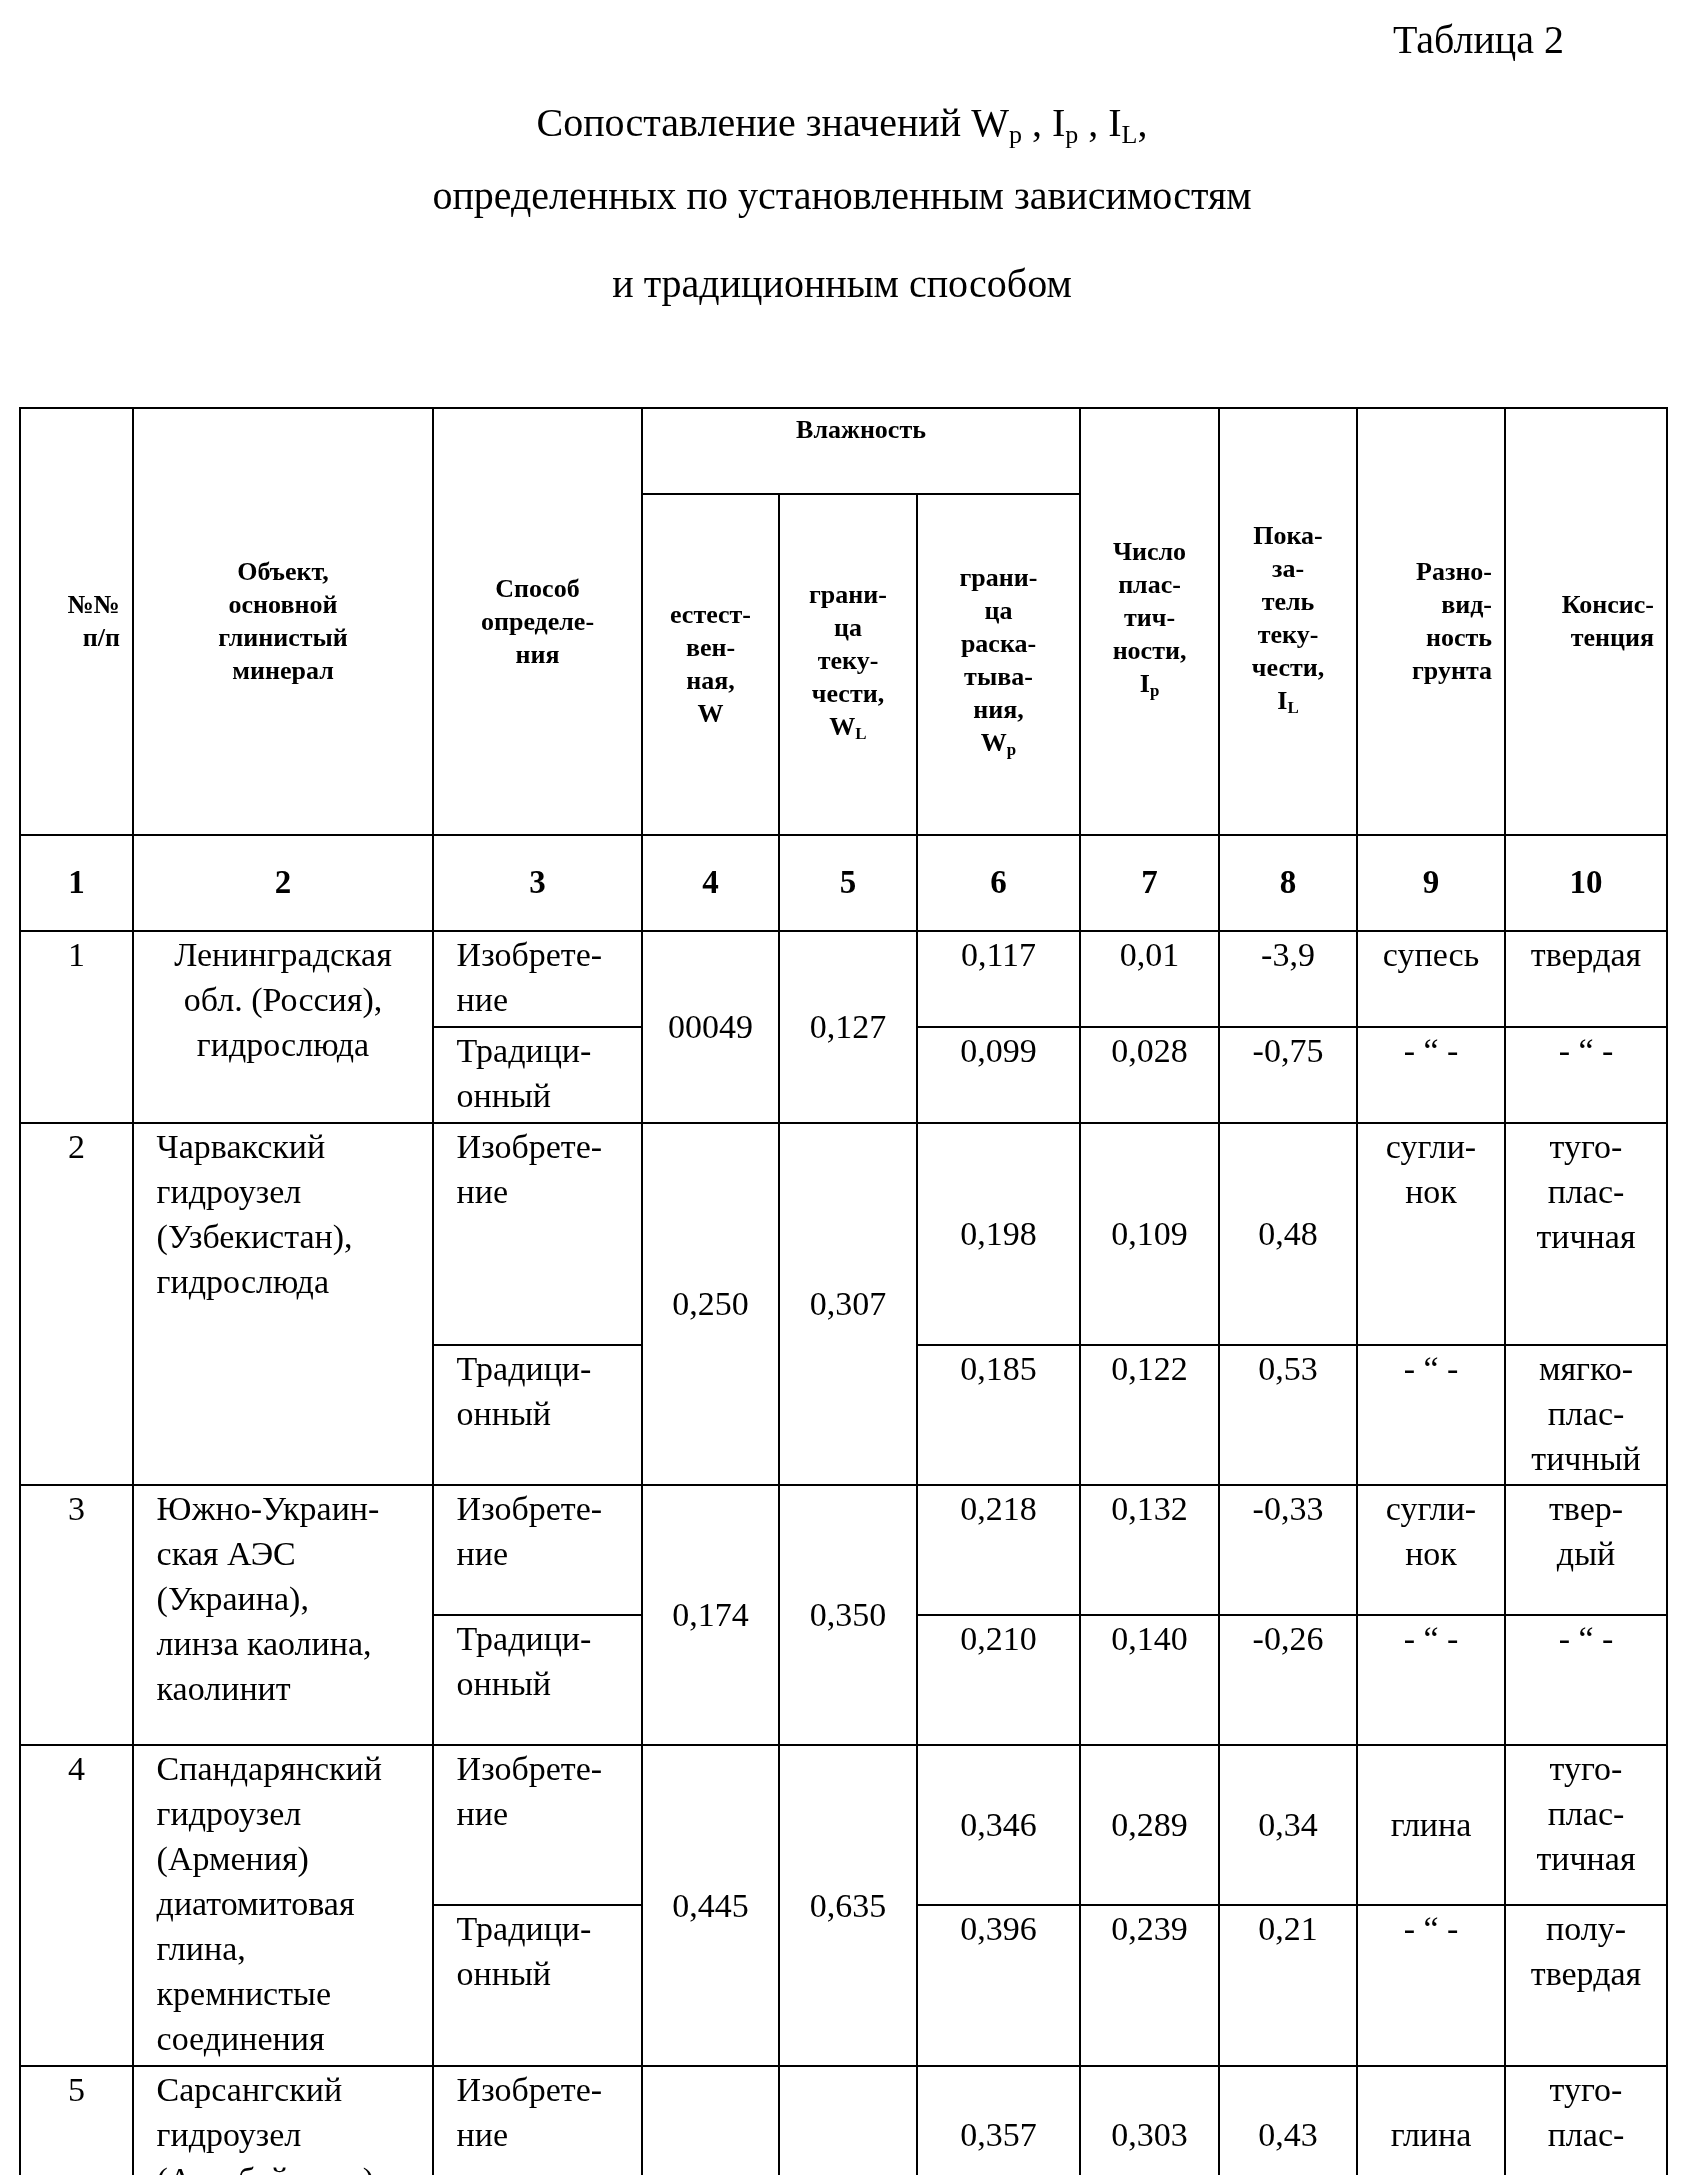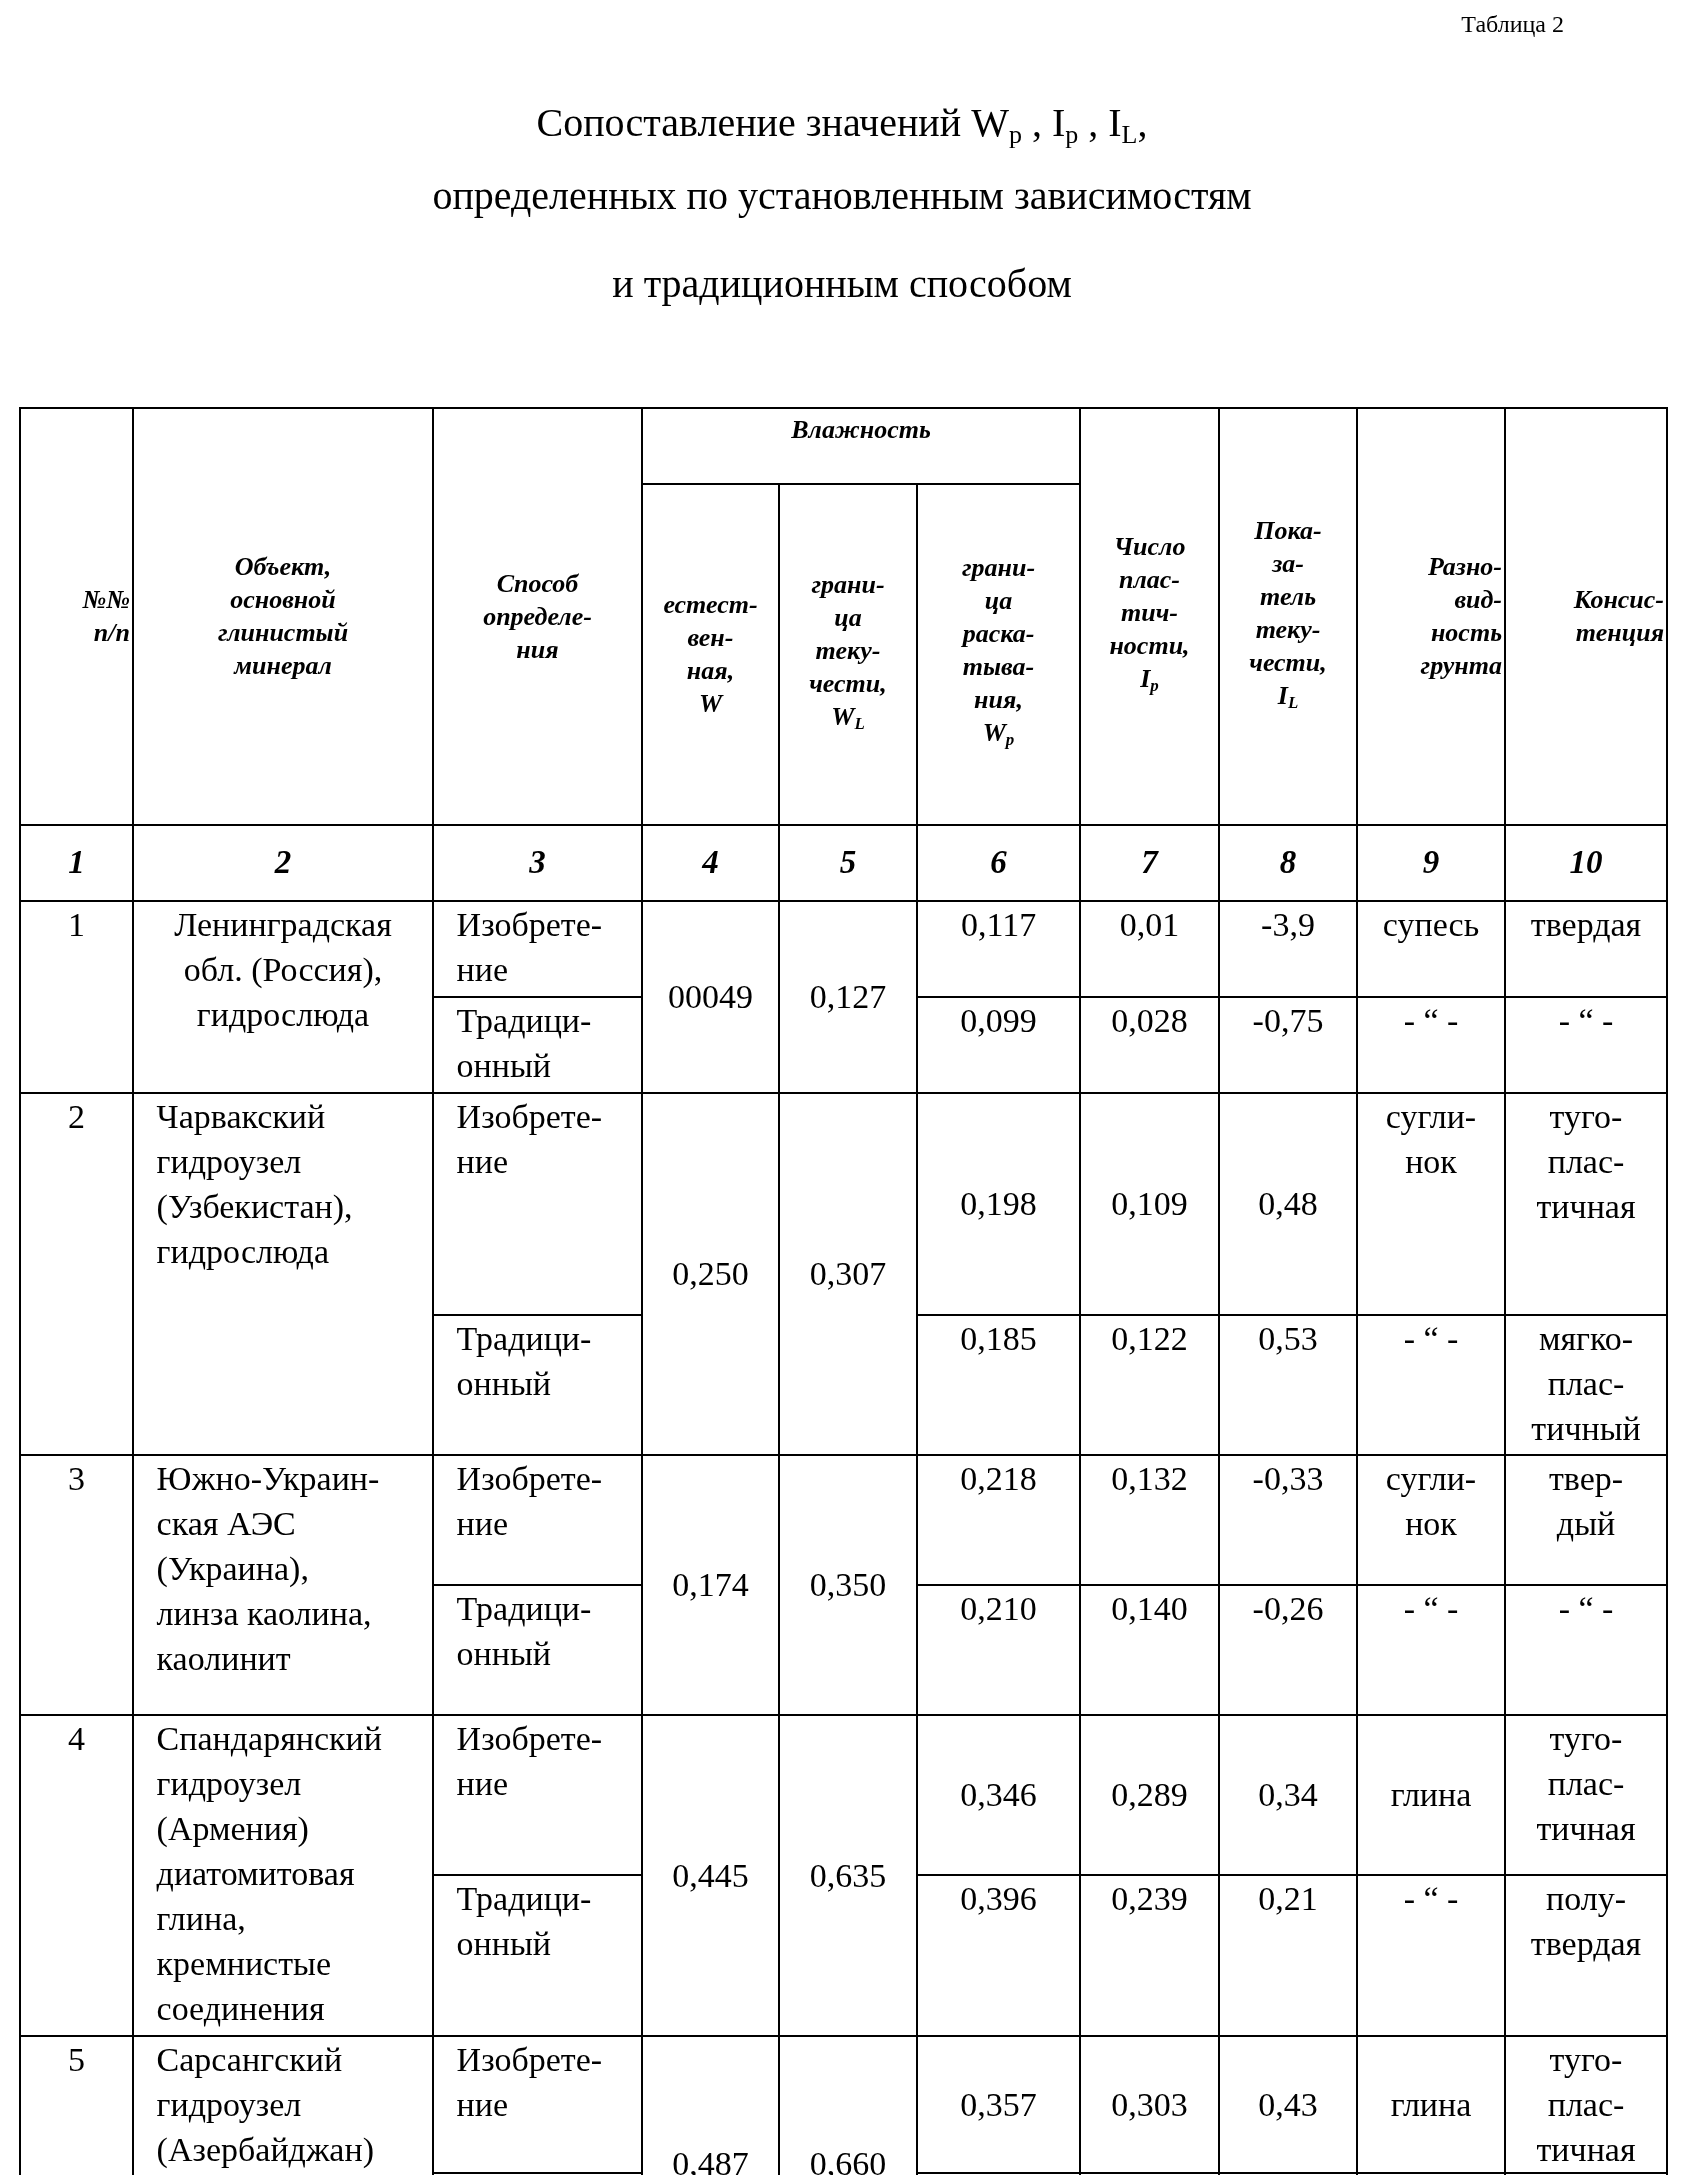--- a/index.html
+++ b/index.html
@@ -1,24 +1,24 @@
 <!DOCTYPE html>
 <html style="font-size:14px"><head>
 <meta charset="utf-8">
 <style>
   html,body{margin:0;padding:0;background:#fff;}
   body{width:1693px;height:2175px;position:relative;overflow:hidden;font-family:"Liberation Serif","DejaVu Serif",serif;color:#000;}
   .t{position:absolute;white-space:nowrap;line-height:1;}
-  #caption{right:129px;top:12px;font-size:24px;}
+  #caption{right:129px;top:20px;font-size:40px;}
   .title{left:0;width:1684px;text-align:center;font-size:40px;}
   #tl1{top:103px;} #tl2{top:176px;} #tl3{top:264px;}
   sub{font-size:0.65em;vertical-align:-0.25em;}
   table{position:absolute;left:19px;top:407px;border-collapse:collapse;table-layout:fixed;width:1648px;}
   td{border:2.2px solid #000;padding:0;vertical-align:top;text-align:center;font-size:34px;line-height:45px;}
-  th{border:2.2px solid #000;font-weight:bold;font-size:26px;line-height:33px;padding:2px;vertical-align:middle;font-style:italic;}
+  th{border:2.2px solid #000;font-weight:bold;font-size:26px;line-height:33px;padding:12px;vertical-align:middle;}
   .num th{font-size:33px;height:70px;}
   .left{text-align:left;padding-left:22.6px;}
   .mid{vertical-align:middle;}
   .hdr-v{vertical-align:top;padding-top:3.5px;height:68px;}
   .hl{text-align:right;padding-left:8.7px;}
 </style>
 </head>
 <body>
 
 <div class="t" id="caption">Таблица 2</div>

